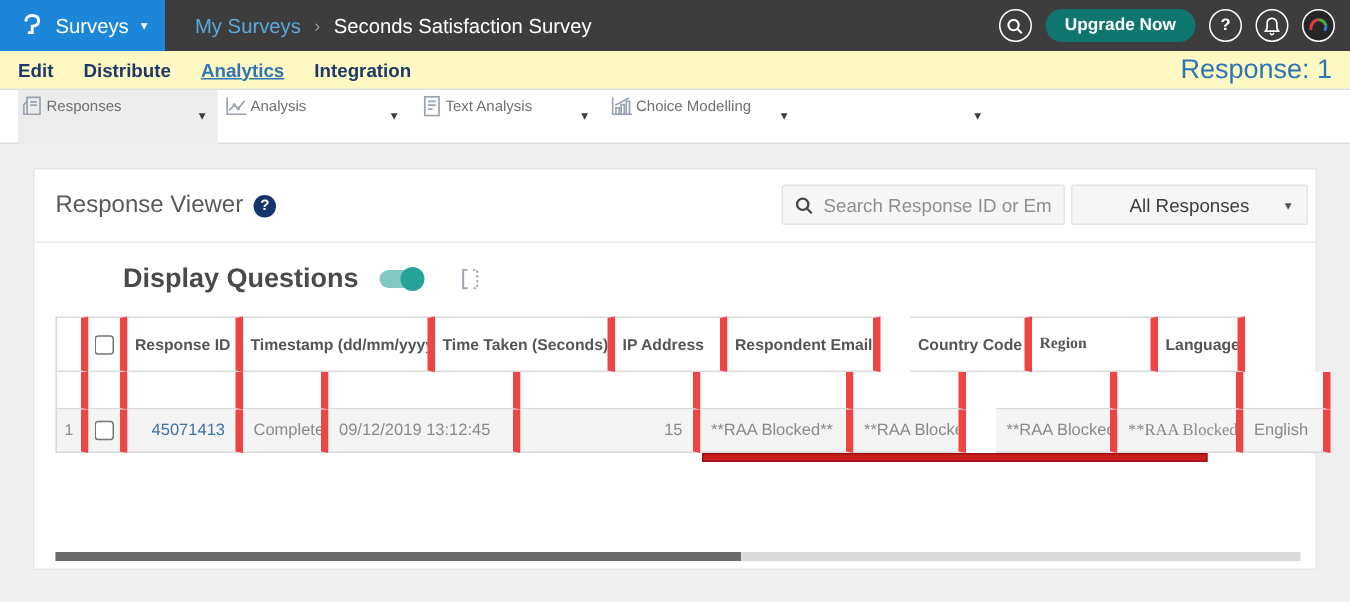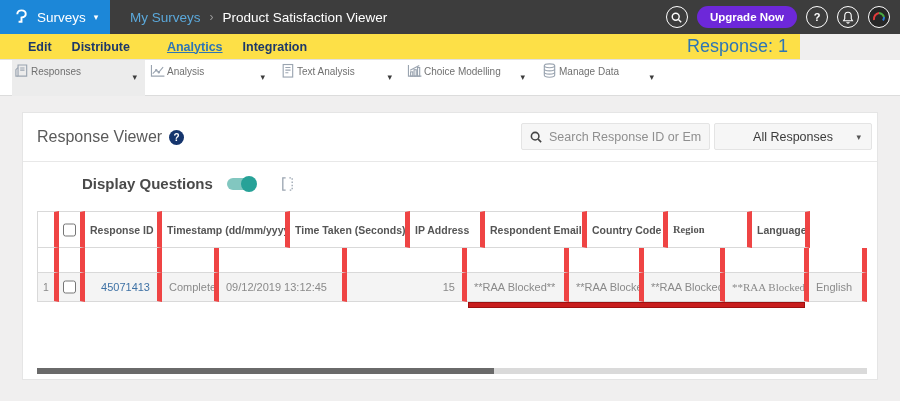--- a/index.html
+++ b/index.html
@@ -11,27 +11,27 @@
   .logo-block { width:110px; height:34px; background:#1c87d8; display:flex; align-items:center; padding-left:15px; cursor:pointer; }
   .logo-block svg { width:13px; height:19px; }
   .logo-product { color:#fff; font-size:13.5px; margin-left:9px; }
   .logo-caret { color:#fff; font-size:9px; margin-left:8px; }
   .breadcrumb { margin-left:20px; display:flex; align-items:center; font-size:13.5px; }
   .bc-parent { color:#5ba8da; cursor:pointer; }
   .bc-sep { color:#9a9a9a; margin:0 9px; font-size:12px; }
   .bc-current { color:#ffffff; font-weight:500; }
   .tb-right { position:absolute; right:10px; top:0; height:34px; display:flex; align-items:center; gap:9px; }
   .circ { width:22px; height:22px; border:1.5px solid #fff; border-radius:50%; display:flex; align-items:center; justify-content:center; color:#fff; font-size:11px; font-weight:bold; cursor:pointer; }
-  .upgrade-btn { height:22px; background:#6d28d9; border:none; border-radius:11px; color:#fff; font-weight:bold; font-size:11.5px; padding:0 13px; cursor:pointer; font-family:"Liberation Sans",sans-serif; }
+  .upgrade-btn { height:22px; background:#0f766e; border:none; border-radius:11px; color:#fff; font-weight:bold; font-size:11.5px; padding:0 13px; cursor:pointer; font-family:"Liberation Sans",sans-serif; }
   .avatar { width:22px; height:22px; border:1.5px solid #fff; border-radius:50%; background:#262626; display:flex; align-items:center; justify-content:center; cursor:pointer; overflow:hidden; }
 
   
-  .subnav { position:absolute; left:0; top:34px; width:800px; height:26px; background:#fde047; border-bottom:1px solid #e1e1e1; display:flex; align-items:center; padding-left:28px; gap:20px; }
+  .subnav { position:absolute; left:0; top:34px; width:900px; height:26px; background:#fef9c3; border-bottom:1px solid #e1e1e1; display:flex; align-items:center; padding-left:12px; gap:20px; }
   .subnav a { font-size:12.5px; font-weight:bold; color:#1d3869; text-decoration:none; cursor:pointer; }
-  .subnav a.active { color:#2e75b5; text-decoration:underline;margin-left:17px; }
+  .subnav a.active { color:#2e75b5; text-decoration:underline; }
   .response-count { position:absolute; right:12px; font-size:18px; color:#2e75b5; }
 
   
   .ribbon { position:absolute; left:0; top:60px; width:900px; height:36px; background:#fff; border-bottom:1px solid #dcdcdc; }
   .rb-item { position:absolute; top:0; height:36px; cursor:pointer; }
   .rb-item.active { background:#ececec; }
   .rb-col { position:absolute; left:0; right:22px; top:2px; display:flex; align-items:center; }
   .rb-col svg { width:19px; height:18px; stroke:#9aa4b0; fill:none; stroke-width:1.3; }
   .rb-label { font-size:10px; color:#707070; margin-top:0px; white-space:nowrap; }
   .rb-caret { position:absolute; right:8px; top:12px; font-size:9px; color:#3c3c3c; }
@@ -43,21 +43,21 @@
   .help-circ { width:15px; height:15px; border-radius:50%; background:#15356d; color:#fff; font-size:10px; font-weight:bold; display:flex; align-items:center; justify-content:center; margin-left:7px; cursor:pointer; }
   .search-box { position:absolute; left:498px; top:10px; width:189px; height:27px; background:#f6f6f6; border:1px solid #e4e4e4; border-radius:2px; display:flex; align-items:center; padding:0 8px; }
   .search-box svg { width:12px; height:12px; stroke:#444; fill:none; stroke-width:1.8; flex:none; }
   .search-box input { border:none; outline:none; background:transparent; margin-left:7px; width:100%; font-size:12.5px; color:#444; font-family:"Liberation Sans",sans-serif; }
   .search-box input::placeholder { color:#8f8f8f; }
   .all-resp { position:absolute; left:691px; top:10px; width:158px; height:27px; background:#f6f6f6; border:1px solid #e4e4e4; border-radius:2px; display:flex; align-items:center; justify-content:center; font-size:12.5px; color:#3c3c3c; cursor:pointer; }
   .all-resp .caret { position:absolute; right:10px; font-size:9px; color:#555; }
   .card-divider { position:absolute; left:0; top:48px; width:100%; height:1px; background:#e8e8e8; }
 
   .dq-row { position:absolute; left:14px; top:62px; display:flex; align-items:center; }
-  .dq-label { font-size:15px; color:#4a4a4a; font-weight:bold;padding-left:45px; }
+  .dq-label { font-size:18px; color:#4a4a4a; font-weight:bold;padding-left:45px; }
   .toggle { position:relative; width:27px; height:12px; background:#82c7c0; border-radius:6px; margin-left:14px; cursor:pointer; }
   .toggle .knob { position:absolute; right:-3px; top:-2px; width:16px; height:16px; border-radius:50%; background:#27a298; }
   .bracket-icon { margin-left:26px; cursor:pointer; display:flex; }
   .bracket-icon svg { width:15px; height:16px; stroke:#9aa4b0; fill:none; stroke-width:1.4; }
 
   
   .tbl { position:absolute; left:14px; top:98px; font-size:11px; }
   .trow { display:flex; }
   .tc { border-right:5px solid #ef4444; border-bottom:1px solid #d9d9d9; padding:0 7px; display:flex; align-items:center; overflow:hidden; white-space:nowrap; background:#fff; }
   .trow .tc:first-child { border-left:1px solid #d9d9d9; }
@@ -65,21 +65,21 @@
   .tfilter .tc { height:25px; cursor:text; }
   .tdata .tc { height:29px; background:#f4f4f4; color:#8a8a8a; }
   .c0{width:22px; justify-content:center; padding:0 2px;}
   .c1{width:26px; justify-content:center;}
   .c2{width:77px;}
   .c3{width:57px;}
   .c4{width:128px;}
   .c5{width:120px;}
   .c6{width:102px;}
   .c7{width:75px;}
-  .c8{width:81px;}
+  .c8{width:81px;margin-left:20px;}
   .c9{width:84px;font-family:Liberation Serif, serif;}
   .c10{width:58px;}
   .num-r { justify-content:flex-end !important; }
   .sort-desc { color:#2e75b5; font-size:8px; margin-left:5px; }
   .sort-both { color:#9a9a9a; font-size:10px; margin-left:4px; }
   .id-link { color:#3f72a5; cursor:pointer; }
   .row-num { color:#777; font-size:10.5px; }
   .tbl input[type=checkbox] { width:14px; height:14px; cursor:pointer; }
 
   .red-bar { position:absolute; left:445px; top:189px; width:337px; height:6px; background:#c81d1d; border:1px solid #9d1111; }
@@ -94,21 +94,21 @@
   <div class="logo-block">
     <svg viewBox="0 0 20 26">
       <path d="M3.5 8 C3.5 3.2 7.5 2 10 2 C14.5 2 16.5 4.5 16.5 7.5 C16.5 10.8 13.5 12.6 10 13 L10 19.5 L5.5 19.5" stroke="#fff" stroke-width="3" fill="none"></path>
     </svg>
     <span class="logo-product">Surveys</span>
     <span class="logo-caret">▾</span>
   </div>
   <div class="breadcrumb">
     <span class="bc-parent">My Surveys</span>
     <span class="bc-sep">›</span>
-    <span class="bc-current">Product Satisfaction Viewer</span>
+    <span class="bc-current">Seconds Satisfaction Survey</span>
   </div>
   <div class="tb-right">
     <div class="circ">
       <svg width="11" height="11" viewBox="0 0 14 14">
           <circle cx="6" cy="6" r="4.4" stroke="#fff" stroke-width="1.8" fill="none"></circle>
           <line x1="9.4" y1="9.4" x2="13" y2="13" stroke="#fff" stroke-width="1.8"></line>
         </svg>
     </div>
     <button class="upgrade-btn">Upgrade Now</button>
     <div class="circ">?</div>
@@ -182,29 +182,20 @@
           <rect x="10.5" y="8.5" width="2.5" height="7.5"></rect>
           <rect x="14.5" y="6" width="2.5" height="10"></rect>
           <path d="M6 9 L16.5 3.5"></path>
       </svg>
       <span class="rb-label">Choice Modelling</span>
     </div>
     <span class="rb-caret">▾</span>
   </div>
 
   <div class="rb-item" style="left:540px; width:122px;">
-    <div class="rb-col">
-      <svg viewBox="0 0 22 20">
-        <ellipse cx="11" cy="4" rx="6" ry="2.2"></ellipse>
-          <path d="M5 4 L5 15 C5 16.2 7.7 17.2 11 17.2 C14.3 17.2 17 16.2 17 15 L17 4"></path>
-          <path d="M5 7.7 C5 8.9 7.7 9.9 11 9.9 C14.3 9.9 17 8.9 17 7.7"></path>
-          <path d="M5 11.4 C5 12.6 7.7 13.6 11 13.6 C14.3 13.6 17 12.6 17 11.4"></path>
-      </svg>
-      <span class="rb-label">Manage Data</span>
-    </div>
     <span class="rb-caret">▾</span>
   </div>
 </div>
 
 <div class="card">
 
   <div class="card-title-row">
     <span class="card-title">Response Viewer</span>
     <span class="help-circ">?</span>
   </div>

